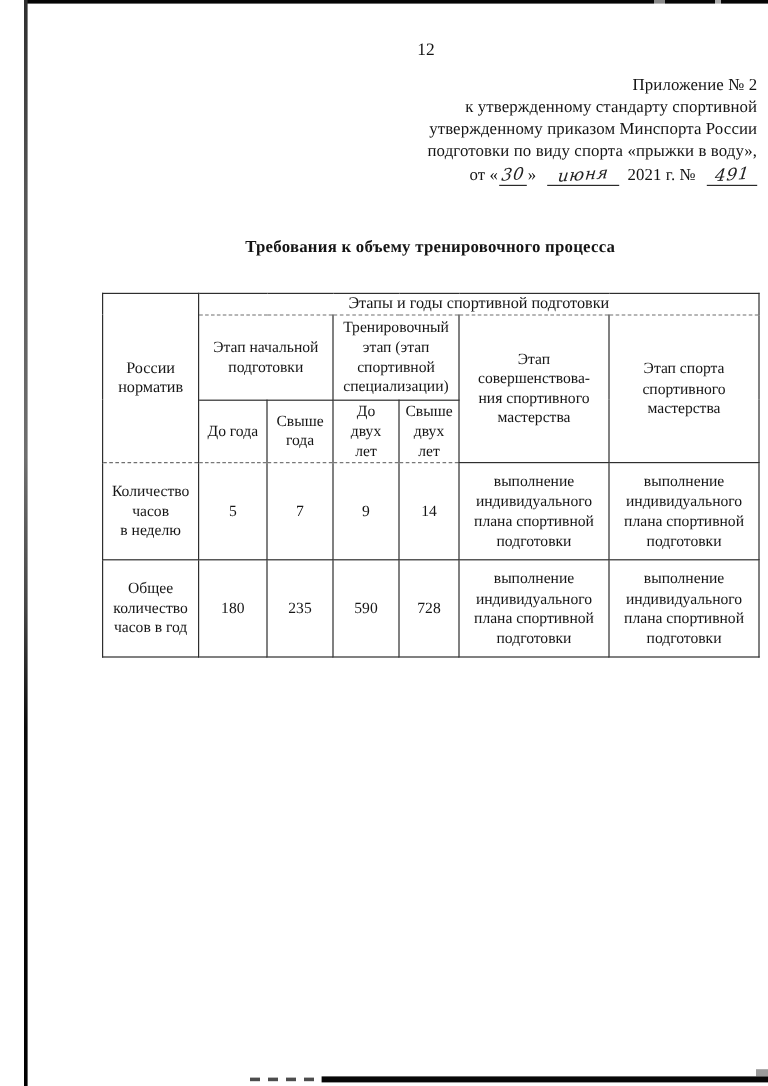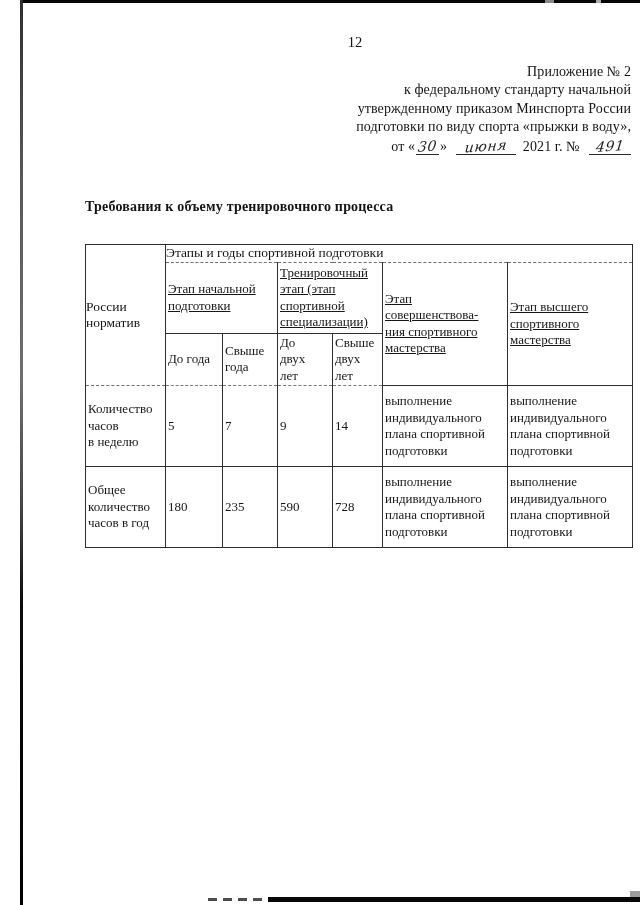--- a/index.html
+++ b/index.html
@@ -30,32 +30,32 @@
   .appendix { position:absolute; left:277px; top:63px; width:334px; text-align:right;
               font-size:14px; line-height:18.4px; letter-spacing:0.1px; }
   .date-line { white-space:nowrap; margin-top:1px; }
   .u { display:inline-block; border-bottom:1.3px solid #2a2a2a; line-height:15px; }
   .u-day   { padding:0 2px;  margin:0 1px; }
   .u-month { padding:0 9px;  margin:0 7px 0 9px; }
   .u-num   { padding:0 7px;  margin-left:9px; }
   .hw { display:inline-block; font-family:"DejaVu Serif", serif; font-style:italic;
         font-size:14px; color:#232323; transform:skewX(-10deg) rotate(-4deg); letter-spacing:0.5px; }
 
-  .doc-title { position:absolute; left:65px; top:199px; width:547px; 
+  .doc-title { position:absolute; left:65px; top:199px; width:547px; text-align:center;
                font-weight:bold; font-size:14px; letter-spacing:0.2px; }
 
   .req-table { position:absolute; left:65px; top:244px; width:547px;
                border-collapse:collapse; table-layout:fixed; }
   .req-table th, .req-table td {
-    border:1px solid #2e2e2e; font-weight:normal; text-align:left; vertical-align:middle;
+    border:1px solid #2e2e2e; font-weight:normal; text-align:center; vertical-align:middle;
     white-space:pre-line; padding:1px 2px; font-size:13px; line-height:16.5px; color:#161616;
   }
   tr.r-span th { height:16px; font-size:13.5px; padding:0; }
   tr.r-span th { border-bottom-style:dashed; border-bottom-color:#6f6f6f; }
-  tr.r-main th { border-top-style:dashed; border-top-color:#6f6f6f; height:68px;text-decoration:underline; }
+  tr.r-main th { border-top-style:dashed; border-top-color:#6f6f6f; height:68px; }
   tr.r-sub  th { height:48px; border-bottom-style:dashed; border-bottom-color:#787878; }
   tr.body-1 td { border-top-style:dashed; border-top-color:#787878; }
   tr.body-1 td { height:78px; }
   tr.body-2 td { height:78px; }
   .c-num { font-size:14.5px; }
 </style>
 </head>
 <body>
 
 <div class="page">
@@ -64,21 +64,21 @@
   <div class="scan-left"></div>
   <div class="scan-right"></div>
   <div class="scan-corner"></div>
   <div class="scan-bottom-dashes"></div>
   <div class="scan-bottom"></div>
 
   <div class="page-number">12</div>
 
   <div class="appendix">
     <div>Приложение № 2</div>
-    <div>к федеральному стандарту начальной</div>
+    <div>к утвержденному стандарту спортивной</div>
     <div>утвержденному приказом Минспорта России</div>
     <div>подготовки по виду спорта «прыжки в воду»,</div>
     <div class="date-line"><span>от «</span><span class="u u-day"><span class="hw">30</span></span><span>»</span><span class="u u-month"><span class="hw">июня</span></span><span>2021 г. №</span><span class="u u-num"><span class="hw">491</span></span></div>
   </div>
 
   <div class="doc-title">Требования к объему тренировочного процесса</div>
 
   <table class="req-table">
     <colgroup>
       <col style="width:80px">
@@ -99,21 +99,21 @@
         <th colspan="2">Этап начальной
 подготовки</th>
         <th colspan="2">Тренировочный
 этап (этап
 спортивной
 специализации)</th>
         <th rowspan="2">Этап
 совершенствова-
 ния спортивного
 мастерства</th>
-        <th rowspan="2">Этап высшего
+        <th rowspan="2">Этап спорта
 спортивного
 мастерства</th>
       </tr>
       <tr class="r-sub">
         <th>До года</th>
         <th>Свыше
 года</th>
         <th>До
 двух
 лет</th>

